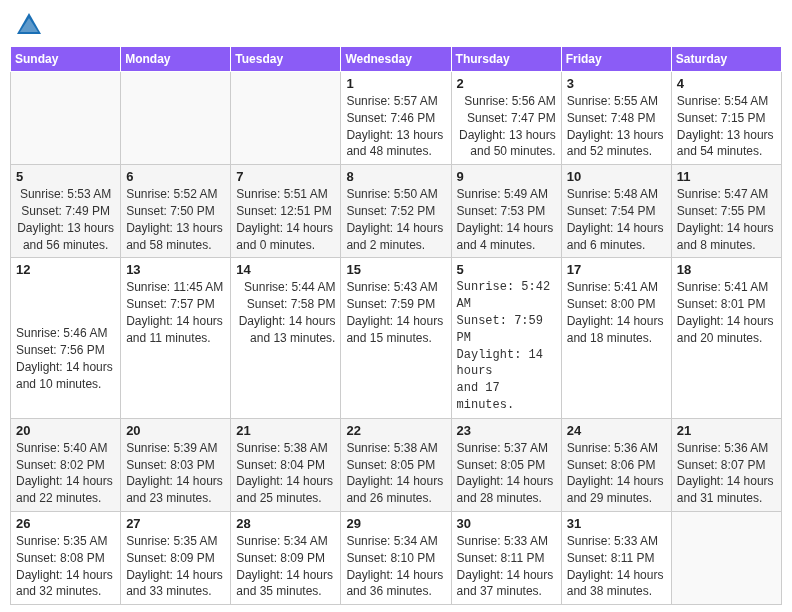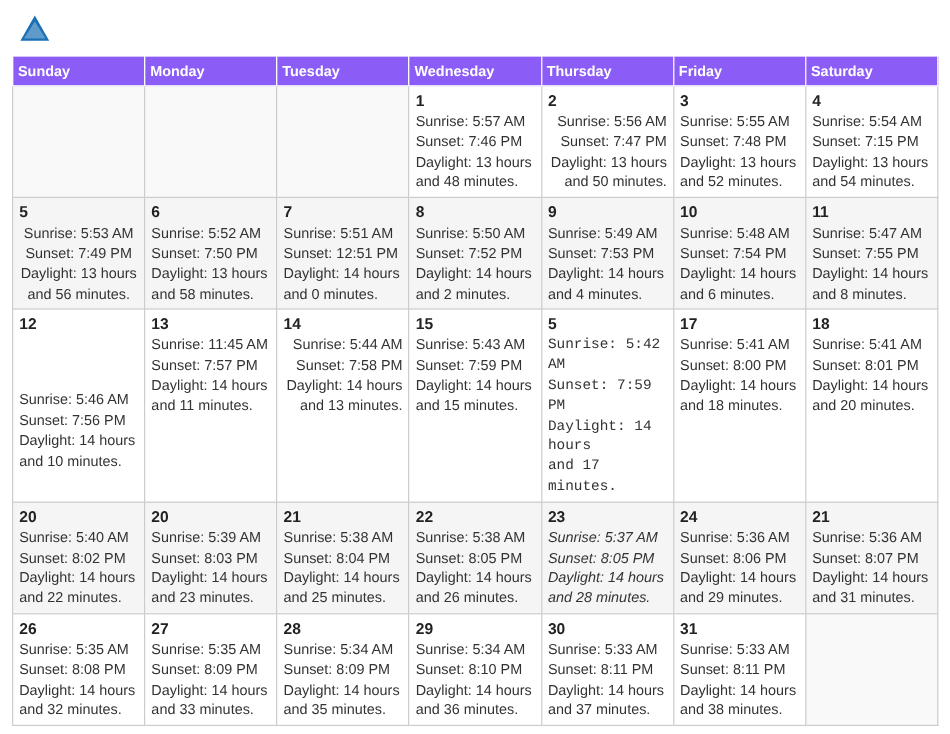--- a/index.html
+++ b/index.html
@@ -287,21 +287,21 @@
         </td>
         <td>
           <div class="day-number">22</div>
           <div class="day-info" style="white-space: pre-line;">Sunrise: 5:38 AM
 Sunset: 8:05 PM
 Daylight: 14 hours
 and 26 minutes.</div>
         </td>
         <td>
           <div class="day-number">23</div>
-          <div class="day-info" style="white-space: pre-line; font-style: italic;">Sunrise: 5:37 AM
+          <div class="day-info" style="white-space: pre-line;">Sunrise: 5:37 AM
 Sunset: 8:05 PM
 Daylight: 14 hours
 and 28 minutes.</div>
         </td>
         <td>
           <div class="day-number">24</div>
           <div class="day-info" style="white-space: pre-line;">Sunrise: 5:36 AM
 Sunset: 8:06 PM
 Daylight: 14 hours
 and 29 minutes.</div>

